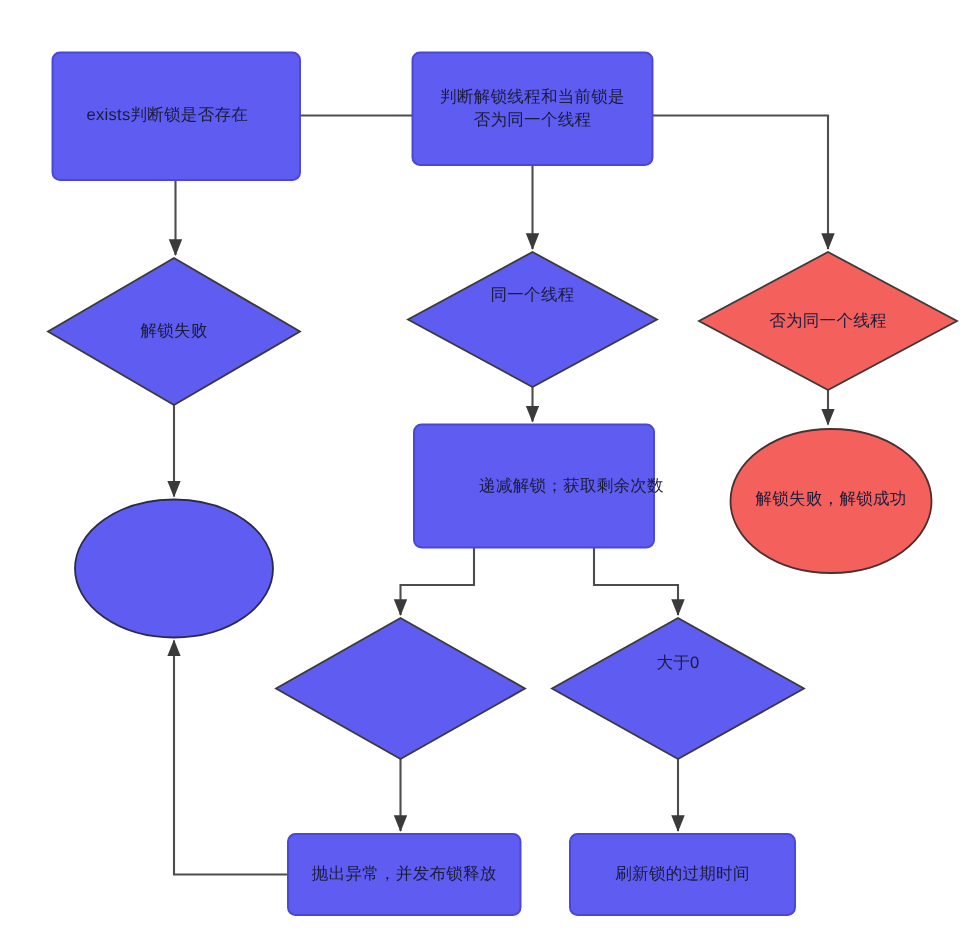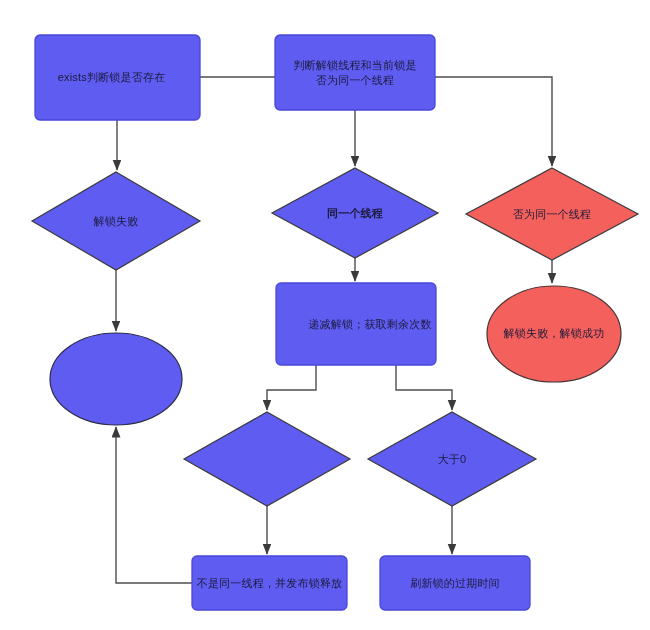--- a/index.html
+++ b/index.html
@@ -110,43 +110,43 @@
 
   <div class="node-label" style="left:275px; top:35px; width:160px; height:75px; flex-direction:column;">
     <span>判断解锁线程和当前锁是</span>
     <span>否为同一个线程</span>
   </div>
 
   <div class="node-label" style="left:32px; top:172px; width:168px; height:98px;">
     <span>解锁失败</span>
   </div>
 
-  <div class="node-label" style="left:272px; top:168px; width:166px; height:90px;font-weight:bold;">
+  <div class="node-label" style="left:272px; top:152px; width:166px; height:90px;">
     <span>同一个线程</span>
   </div>
 
   <div class="node-label" style="left:466px; top:168px; width:172px; height:92px;">
     <span>否为同一个线程</span>
   </div>
 
 
-  <div class="node-label" style="left:276px; top:283px; width:188px; height:82px;">
+  <div class="node-label" style="left:276px; top:283px; width:188px; height:82px;padding-left:11px;">
     <span>递减解锁；获取剩余次数</span>
   </div>
 
   <div class="node-label" style="left:487px; top:285px; width:134px; height:97px;">
     <span>解锁失败，解锁成功</span>
   </div>
 
 
-  <div class="node-label" style="left:368px; top:412px; width:168px; height:94px;">
+  <div class="node-label" style="left:368px; top:395px; width:168px; height:94px;">
     <span>大于0</span>
   </div>
 
   <div class="node-label" style="left:192px; top:556px; width:155px; height:54px; flex-direction:column;">
-    <span>不是同一线程，并发布锁释放</span>
+    <span>抛出异常，并发布锁释放</span>
   </div>
 
   <div class="node-label" style="left:380px; top:556px; width:150px; height:54px;justify-content:center;">
     <span>刷新锁的过期时间</span>
   </div>
 
 </div>
 
 </body></html>

